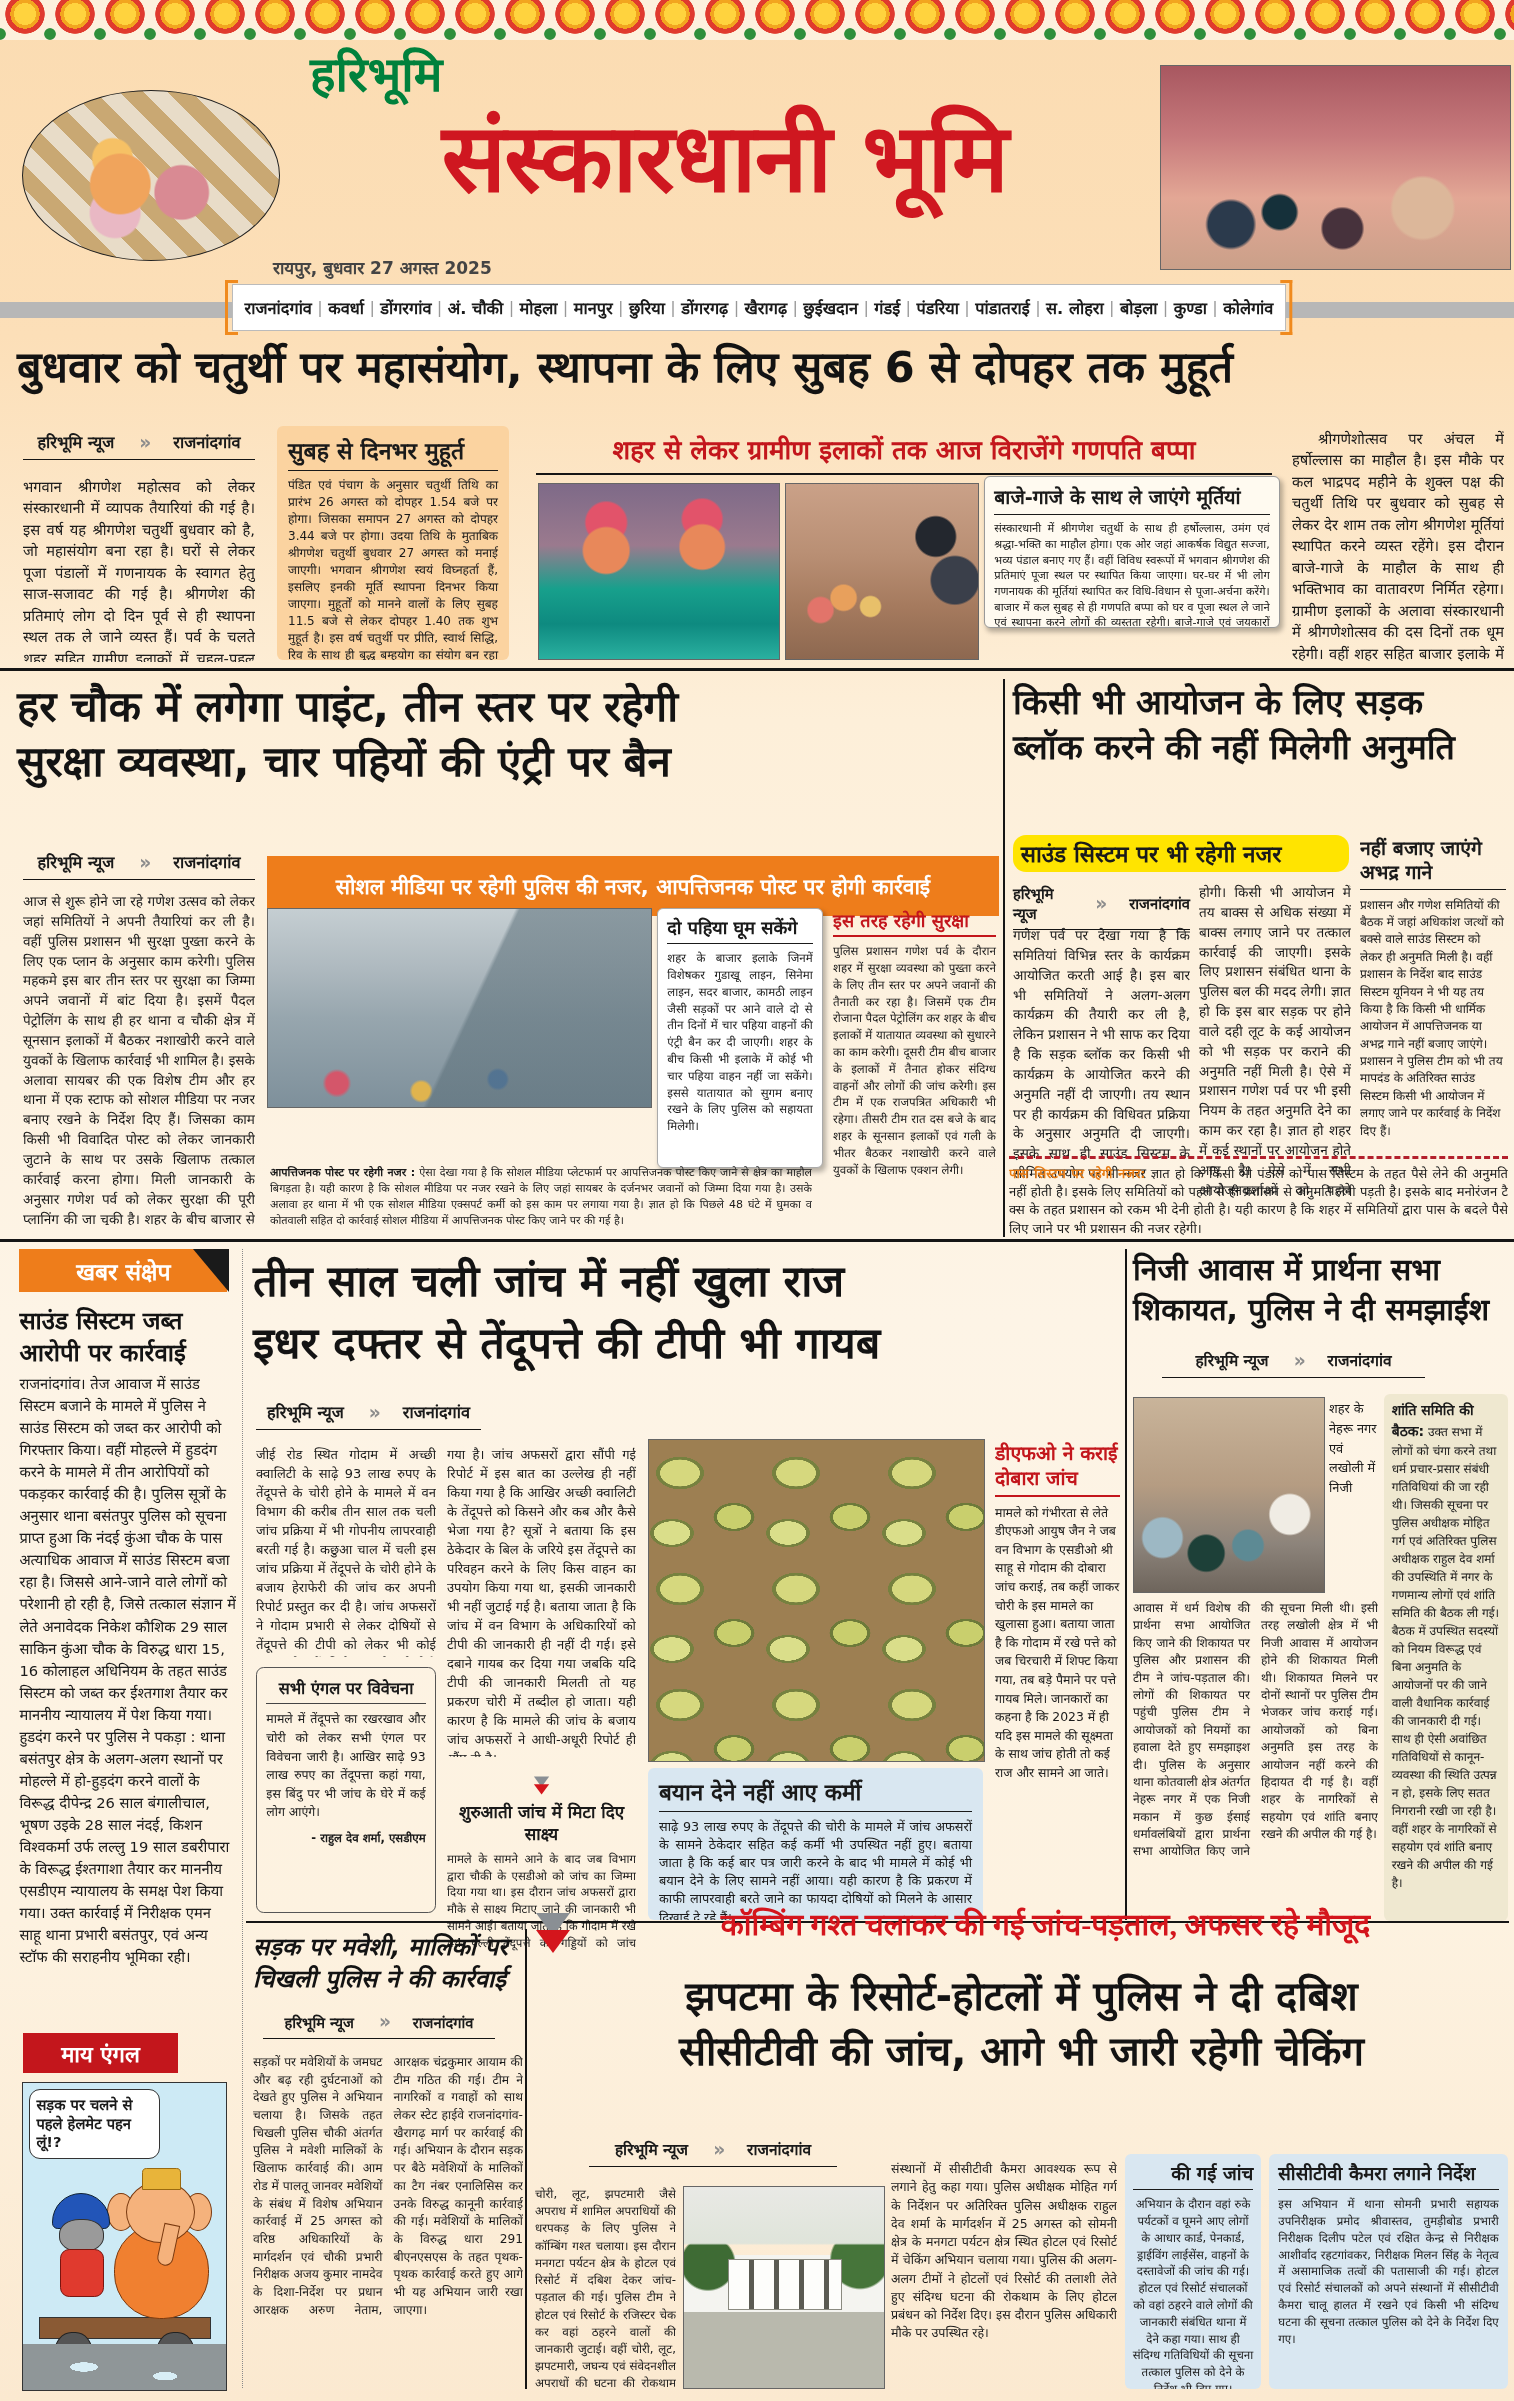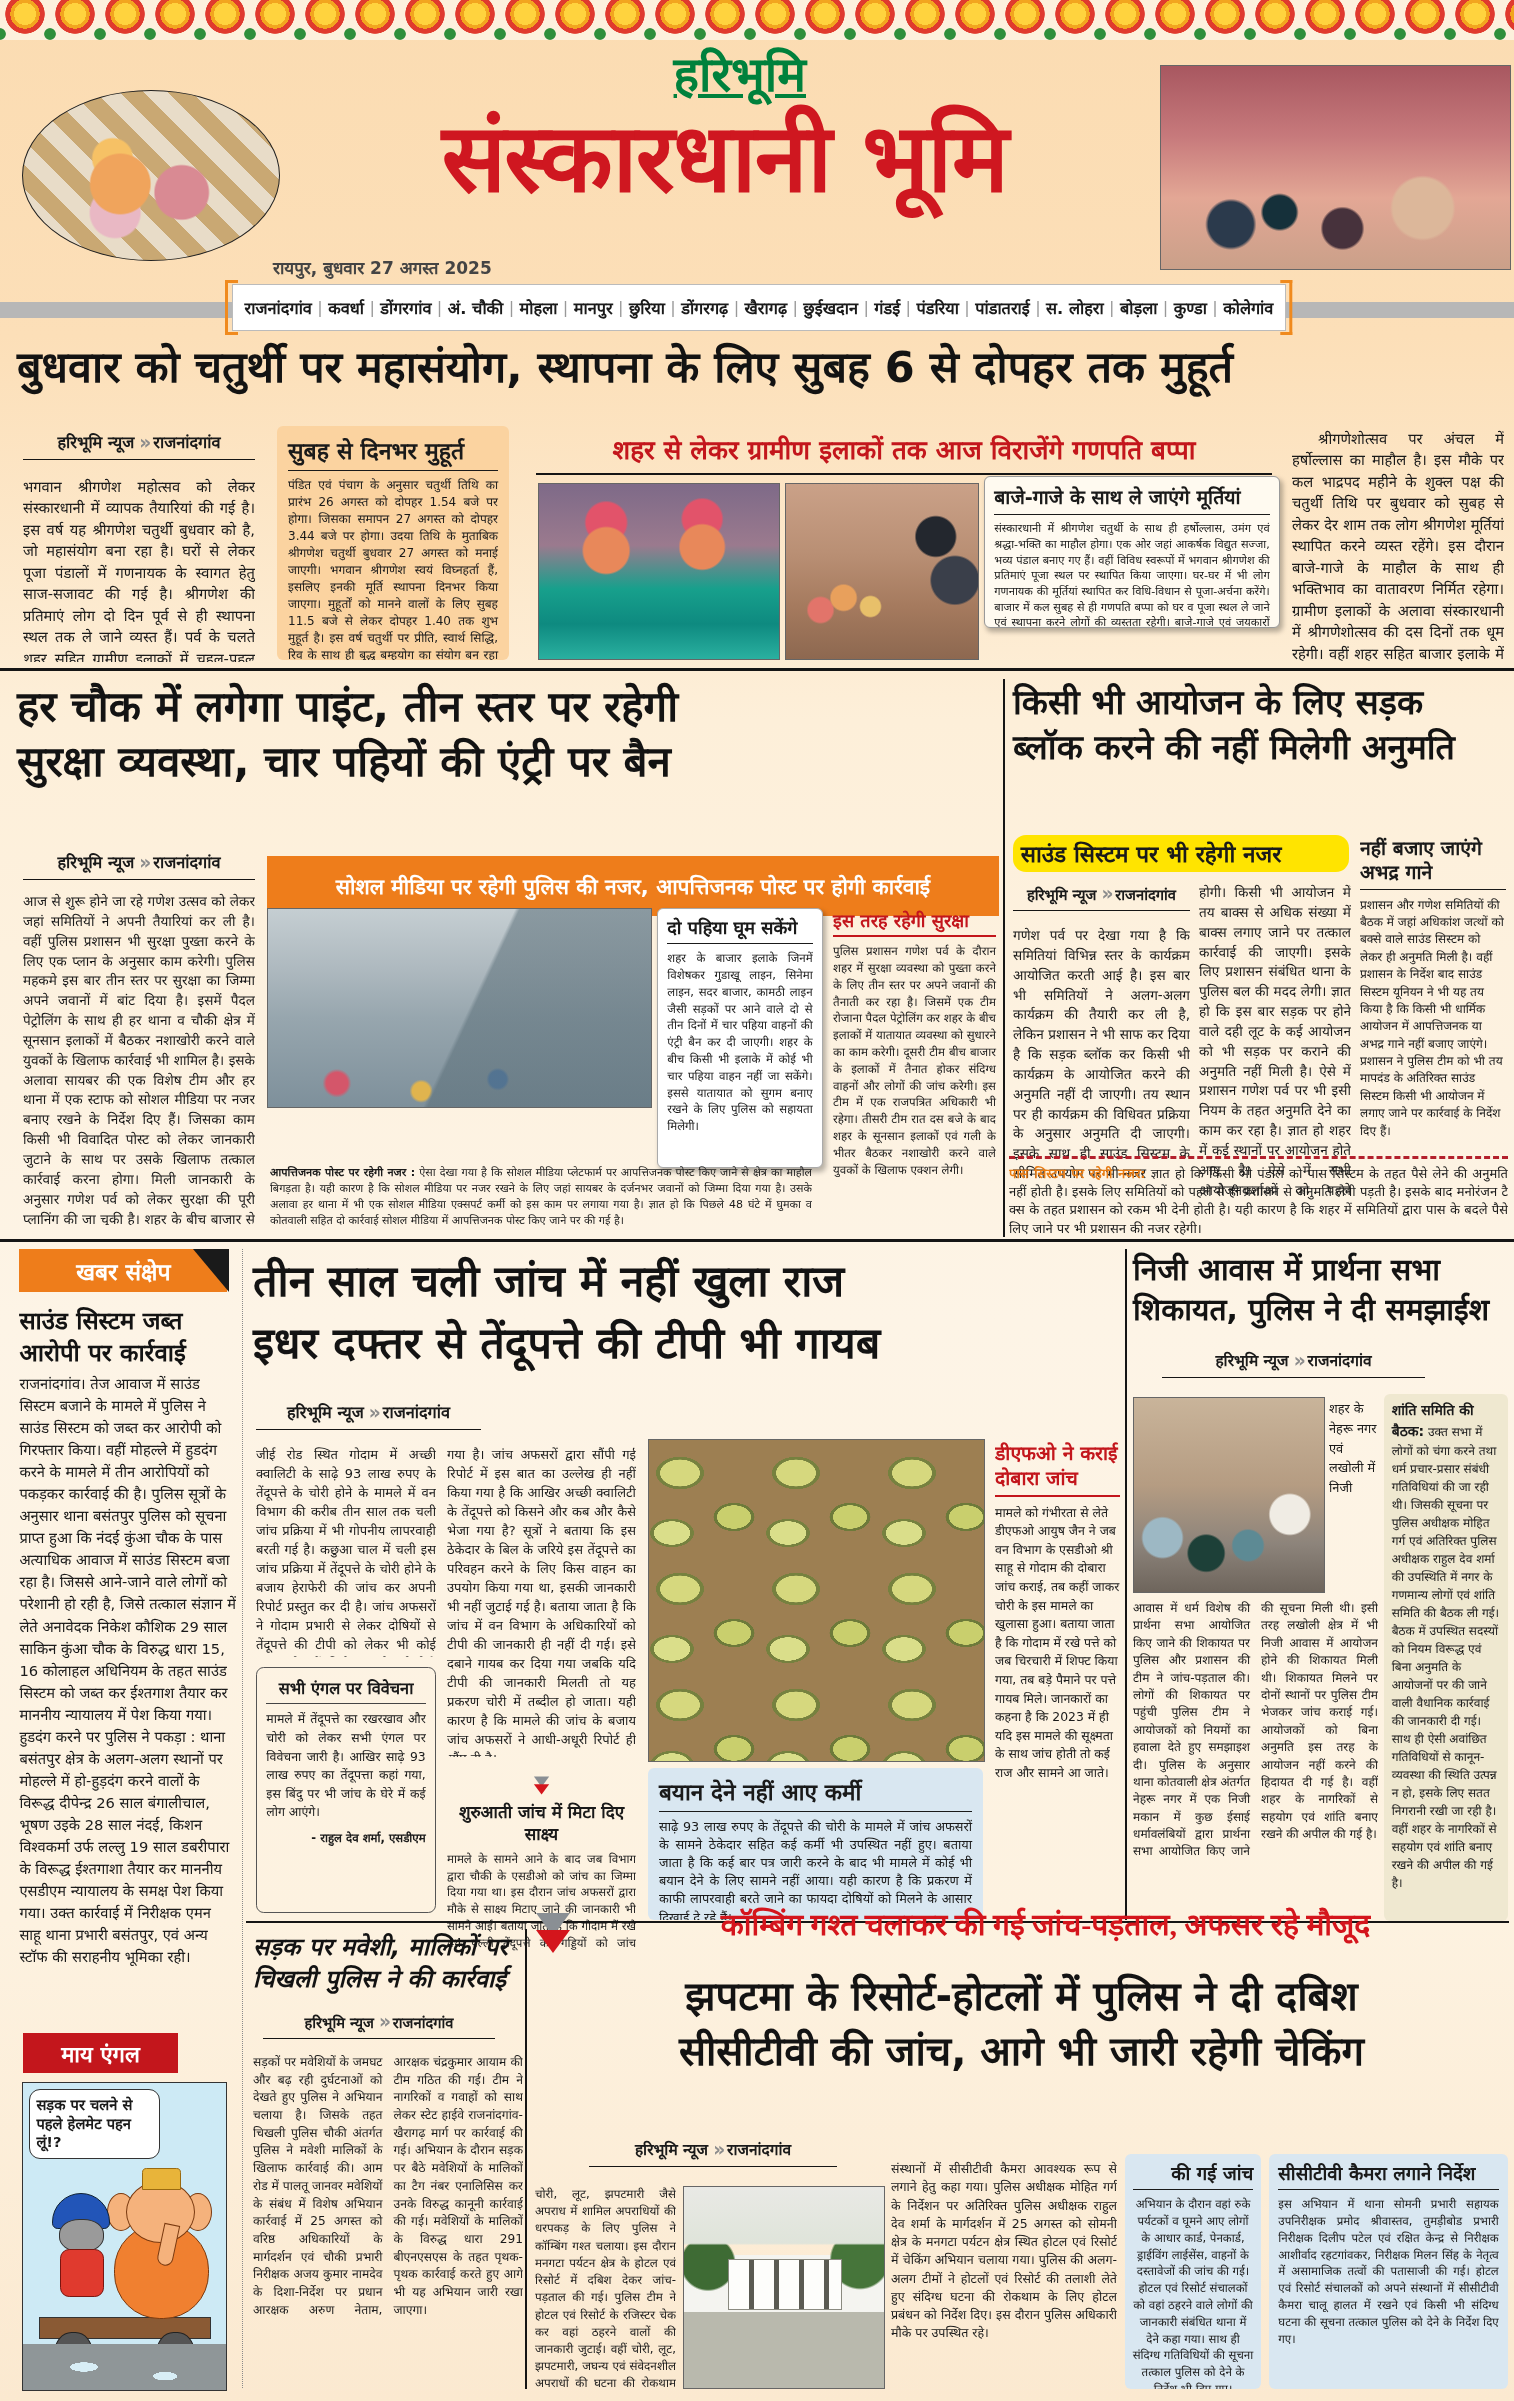--- a/index.html
+++ b/index.html
@@ -21,21 +21,21 @@
 
   
   .ganesh-circle{left:22px;top:90px;width:256px;height:169px;border:1.5px solid #222;border-radius:50%;
     background:
       radial-gradient(circle at 38% 55%,#f0a45c 0 16%,rgba(240,164,92,0) 17%),
       radial-gradient(circle at 36% 72%,#e9b8c4 0 12%,rgba(233,184,196,0) 13%),
       radial-gradient(circle at 62% 60%,#d98a93 0 14%,rgba(217,138,147,0) 15%),
       radial-gradient(circle at 35% 40%,#f6c165 0 10%,rgba(246,193,101,0) 11%),
       repeating-linear-gradient(45deg,#e8dcc8 0 17px,#c9a873 17px 34px),
       #d9c49a;}
-  .brand-top{left:310px;top:40px;width:496px;text-align:right;font-size:48px;font-weight:800;color:#00813c;text-decoration:underline;}
+  .brand-top{left:310px;top:40px;width:496px;text-align:left;font-size:48px;font-weight:800;color:#00813c;}
   .brand-main{left:279px;top:87px;width:891px;text-align:center;font-size:95px;font-weight:800;color:#cf1720;letter-spacing:-1.5px;line-height:1.5;}
   .dateline{left:273px;top:256px;font-size:17px;color:#444;font-weight:600;}
   .masthead-photo{left:1160px;top:65px;width:349px;height:203px;border:0.8px solid #777;
     background:
       radial-gradient(circle at 20% 78%,#2b3a4c 0 7%,rgba(43,58,76,0) 8%),
       radial-gradient(circle at 34% 72%,#15303a 0 6%,rgba(21,48,58,0) 7%),
       radial-gradient(circle at 52% 80%,#47323c 0 8%,rgba(71,50,60,0) 9%),
       radial-gradient(circle at 75% 70%,#dcb79a 0 10%,rgba(220,183,154,0) 11%),
       linear-gradient(180deg,#a85760 0%,#c77a7c 35%,#e3a795 65%,#caa089 100%);}
 
@@ -45,21 +45,21 @@
     display:flex;align-items:center;justify-content:center;font-weight:700;font-size:16.3px;}
   .navbox::before,.navbox::after{content:"";position:absolute;top:-4.6px;bottom:-4.6px;width:9.3px;
     border:3.9px solid #f08a1d;border-right:none;left:-7.7px;}
   .navbox::after{left:auto;right:-7.7px;transform:scaleX(-1);}
   .nav-sep{color:#999;margin:0 5.4px;font-weight:400;}
 
   
   .rule-h{background:#151515;}
   .rule-v{background:#151515;}
   .dotted-v{border-left:1.5px dotted #8a8a8a;}
-  .byline{display:flex;align-items:center;justify-content:center;gap:5px;font-size:16.3px;font-weight:700;
+  .byline{display:flex;align-items:center;justify-content:center;gap:25px;font-size:16.3px;font-weight:700;
     border-bottom:1.5px solid #151515;padding-bottom:6.2px;}
   .byline .arr{color:#8d8d8d;font-size:18.6px;letter-spacing:-3.1px;}
   .headline{font-weight:800;color:#131313;line-height:1.32;}
   .body-text{font-size:14px;line-height:1.46;}
   .box-title{font-weight:800;border-bottom:1.5px solid #1a1a1a;padding-bottom:3.9px;margin-bottom:6.2px;}
   .red{color:#c3161c;}
   .shadow-box{box-shadow:2.3px 3.1px 5.4px rgba(0,0,0,.28);}
 
   .photo{border:0.8px solid #666;}
   .idols-photo1{background:

